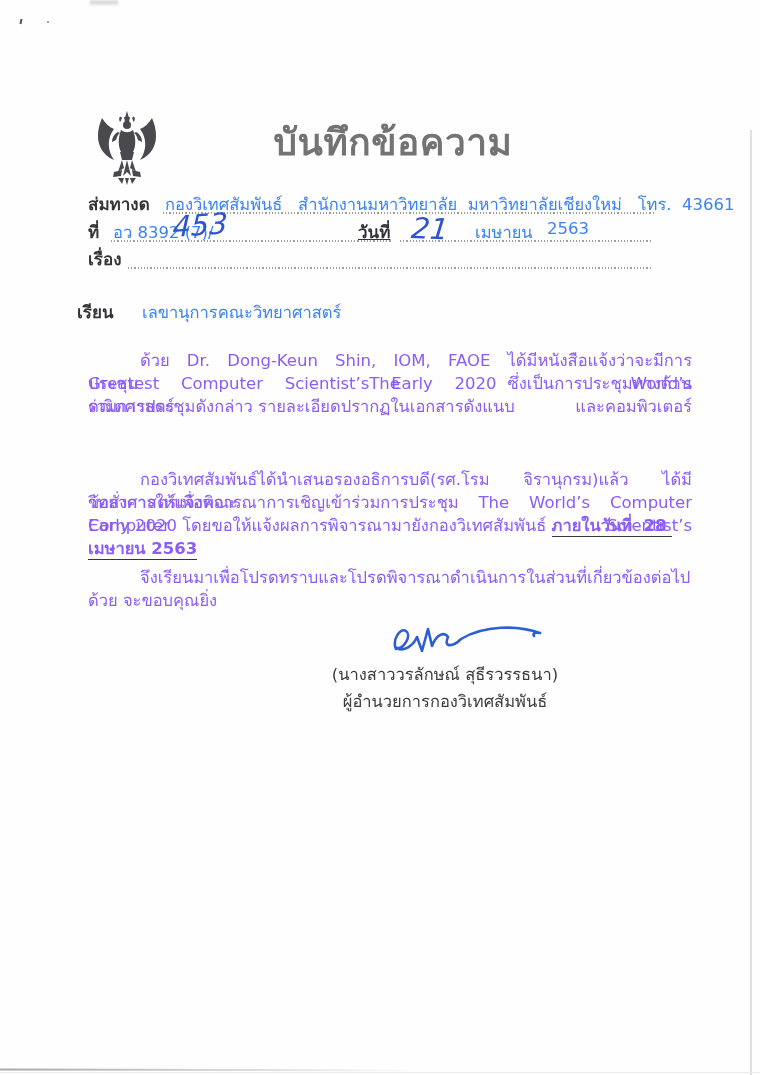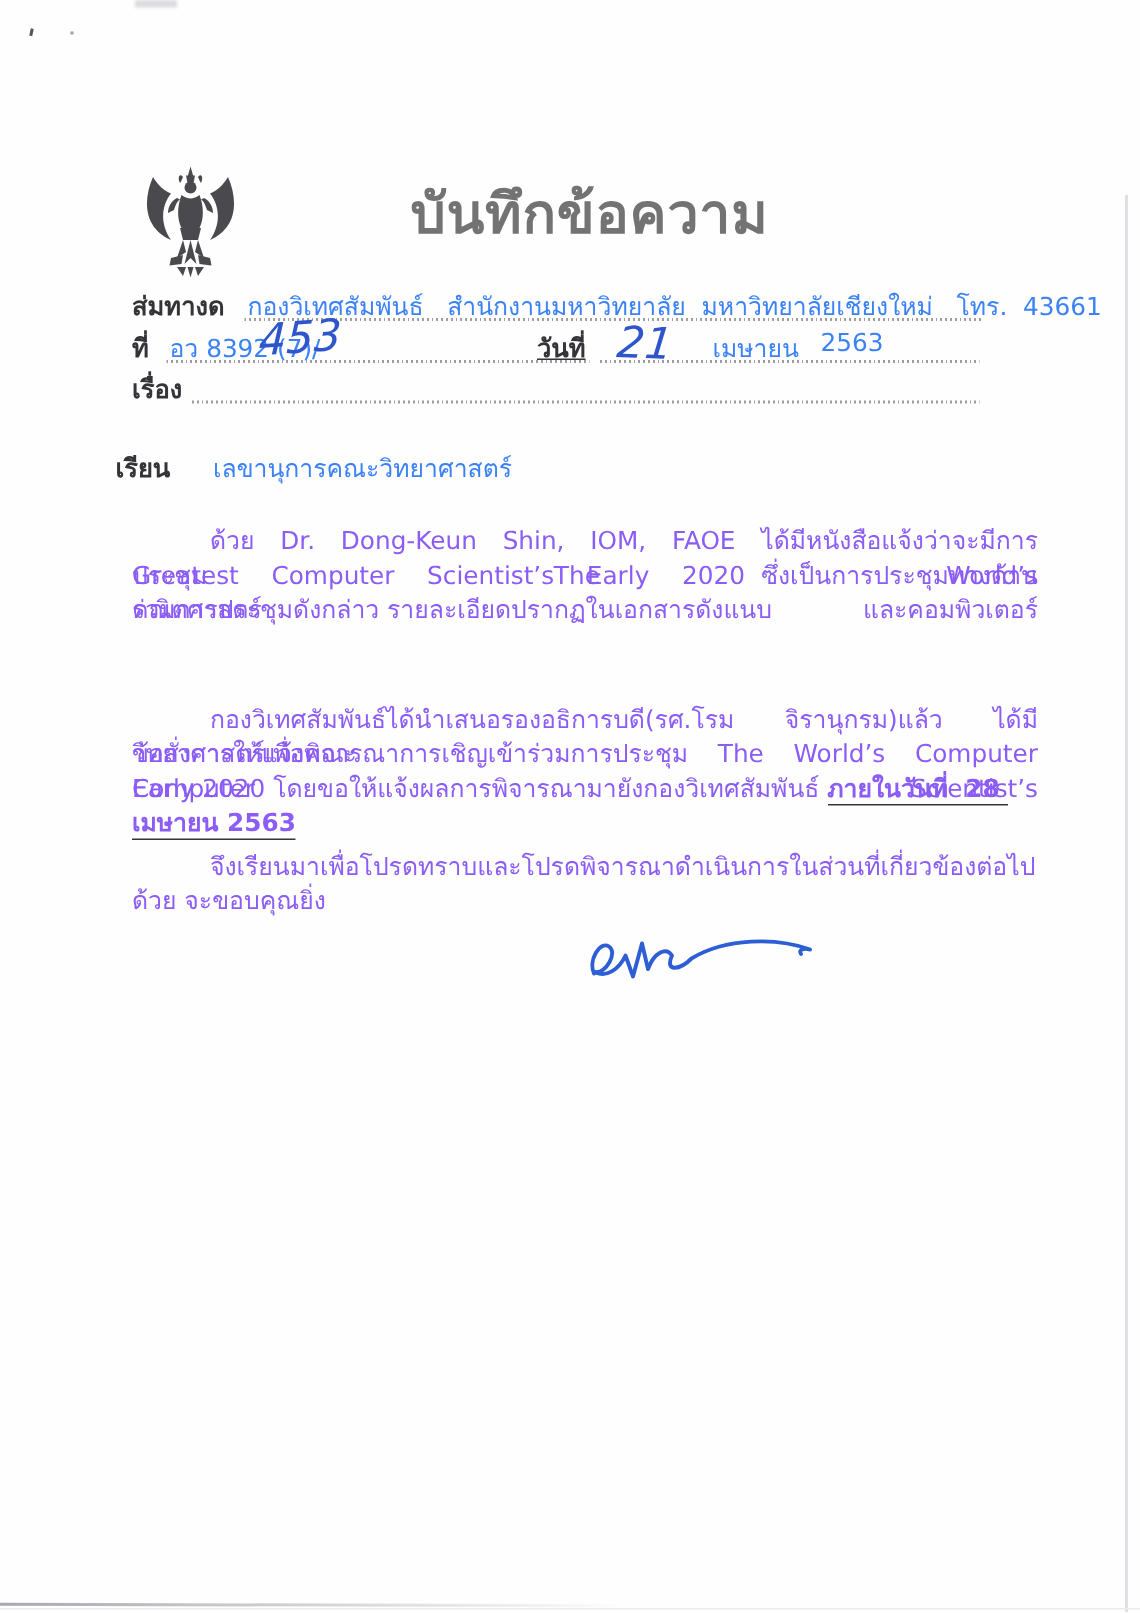--- a/index.html
+++ b/index.html
@@ -106,18 +106,22 @@
   </div>
 
   <div class="abs body-block" style="top:566px;">
     <div class="line indent">จึงเรียนมาเพื่อโปรดทราบและโปรดพิจารณาดำเนินการในส่วนที่เกี่ยวข้องต่อไปด้วย จะขอบคุณยิ่ง</div>
   </div>
 
   <svg class="abs" style="left:386px;top:620px;" width="166" height="40" viewBox="0 0 166 40">
     <path d="M10 29 C6 20 14 7 20 11 C26 15 18 29 11 28 C18 32 27 26 31 17 L36 31 L42 9 L46 26 C50 15 58 11 62 17 C57 28 67 27 75 19 C98 5 132 5 154 13 C150 12 146 13 148 16" fill="none" stroke="#2e5ed4" stroke-width="2.6" stroke-linecap="round" stroke-linejoin="round"></path>
   </svg>
 
+  <div class="abs sig-block">
+    <div class="sig-name">(นางสาววรลักษณ์ สุธีรวรรธนา)</div>
+    <div class="sig-title">ผู้อำนวยการกองวิเทศสัมพันธ์</div>
+  </div>
 
   <div class="abs edge-v"></div>
   <div class="abs edge-b1"></div>
   <div class="abs edge-b2"></div>
 
 </div>
 
 </body></html>

